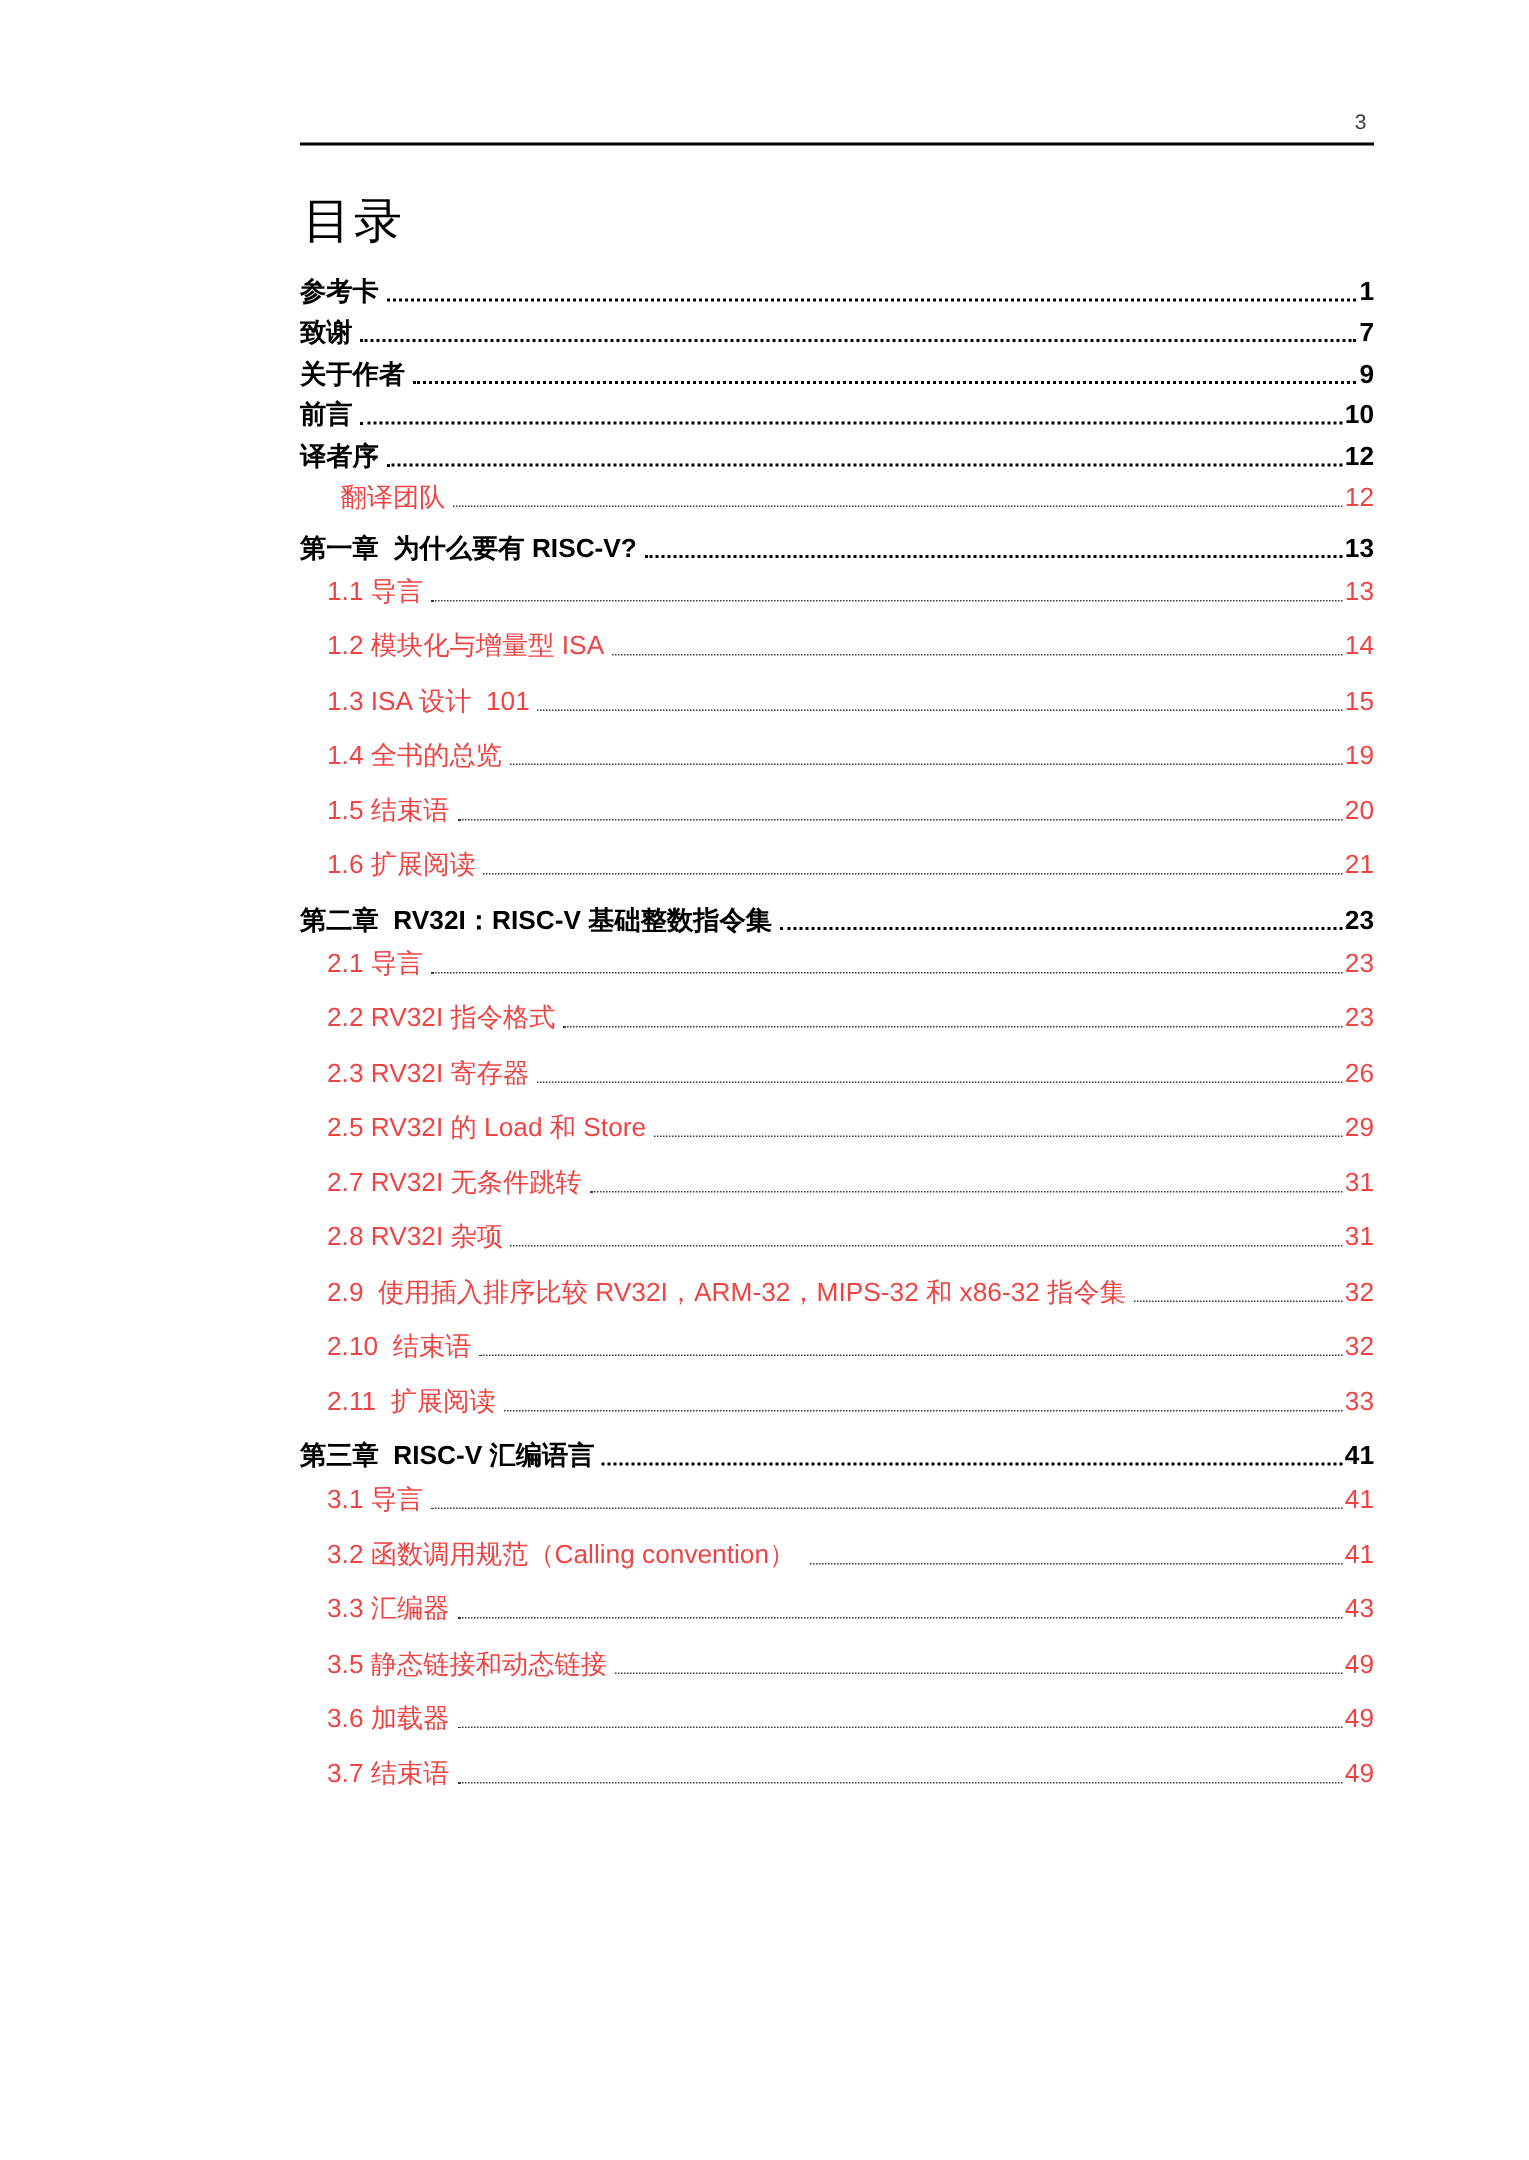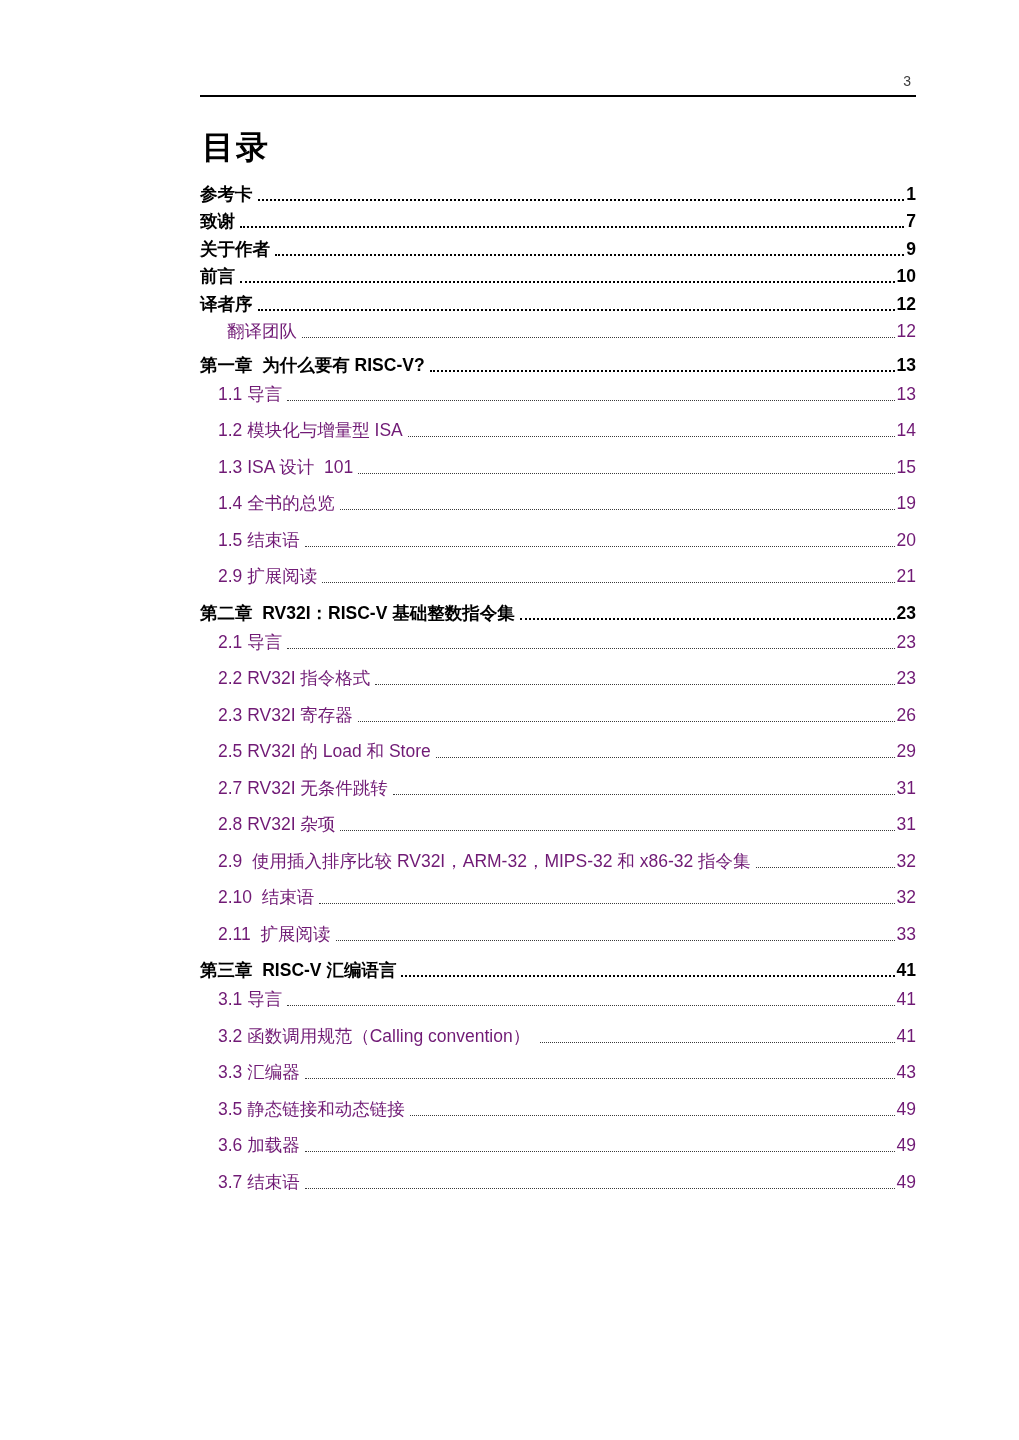--- a/index.html
+++ b/index.html
@@ -36,34 +36,34 @@
   }
   .header-rule {
     border: none;
     border-top: 2px solid #000000;
     margin: 5px 0 0 0;
     height: 0;
   }
   h1.doc-title {
     font-size: 32px;
     line-height: 38px;
-    font-weight: bold;
+    font-weight: normal;
     color: #000000;
     letter-spacing: 2px;
     margin: 31px 0 17px 2px;
   }
   .toc {
     margin: 0;
   }
   .row {
     display: flex;
     align-items: flex-end;
     font-size: 17.5px;
     line-height: 22px;
-    color: #701a75;
+    color: #ef4444;
   }
   .row .label {
     white-space: pre;
   }
   .row .pg {
     white-space: nowrap;
   }
   .row .leader {
     flex: 1 1 auto;
     min-width: 12px;
@@ -170,21 +170,21 @@
     <span class="pg">19</span>
   </div>
 
   <div class="row section">
     <span class="label">1.5 结束语</span>
     <span class="leader"></span>
     <span class="pg">20</span>
   </div>
 
   <div class="row section">
-    <span class="label">2.9 扩展阅读</span>
+    <span class="label">1.6 扩展阅读</span>
     <span class="leader"></span>
     <span class="pg">21</span>
   </div>
 
   <div class="row chapter">
     <span class="label">第二章  RV32I：RISC-V 基础整数指令集</span>
     <span class="leader"></span>
     <span class="pg">23</span>
   </div>
 

